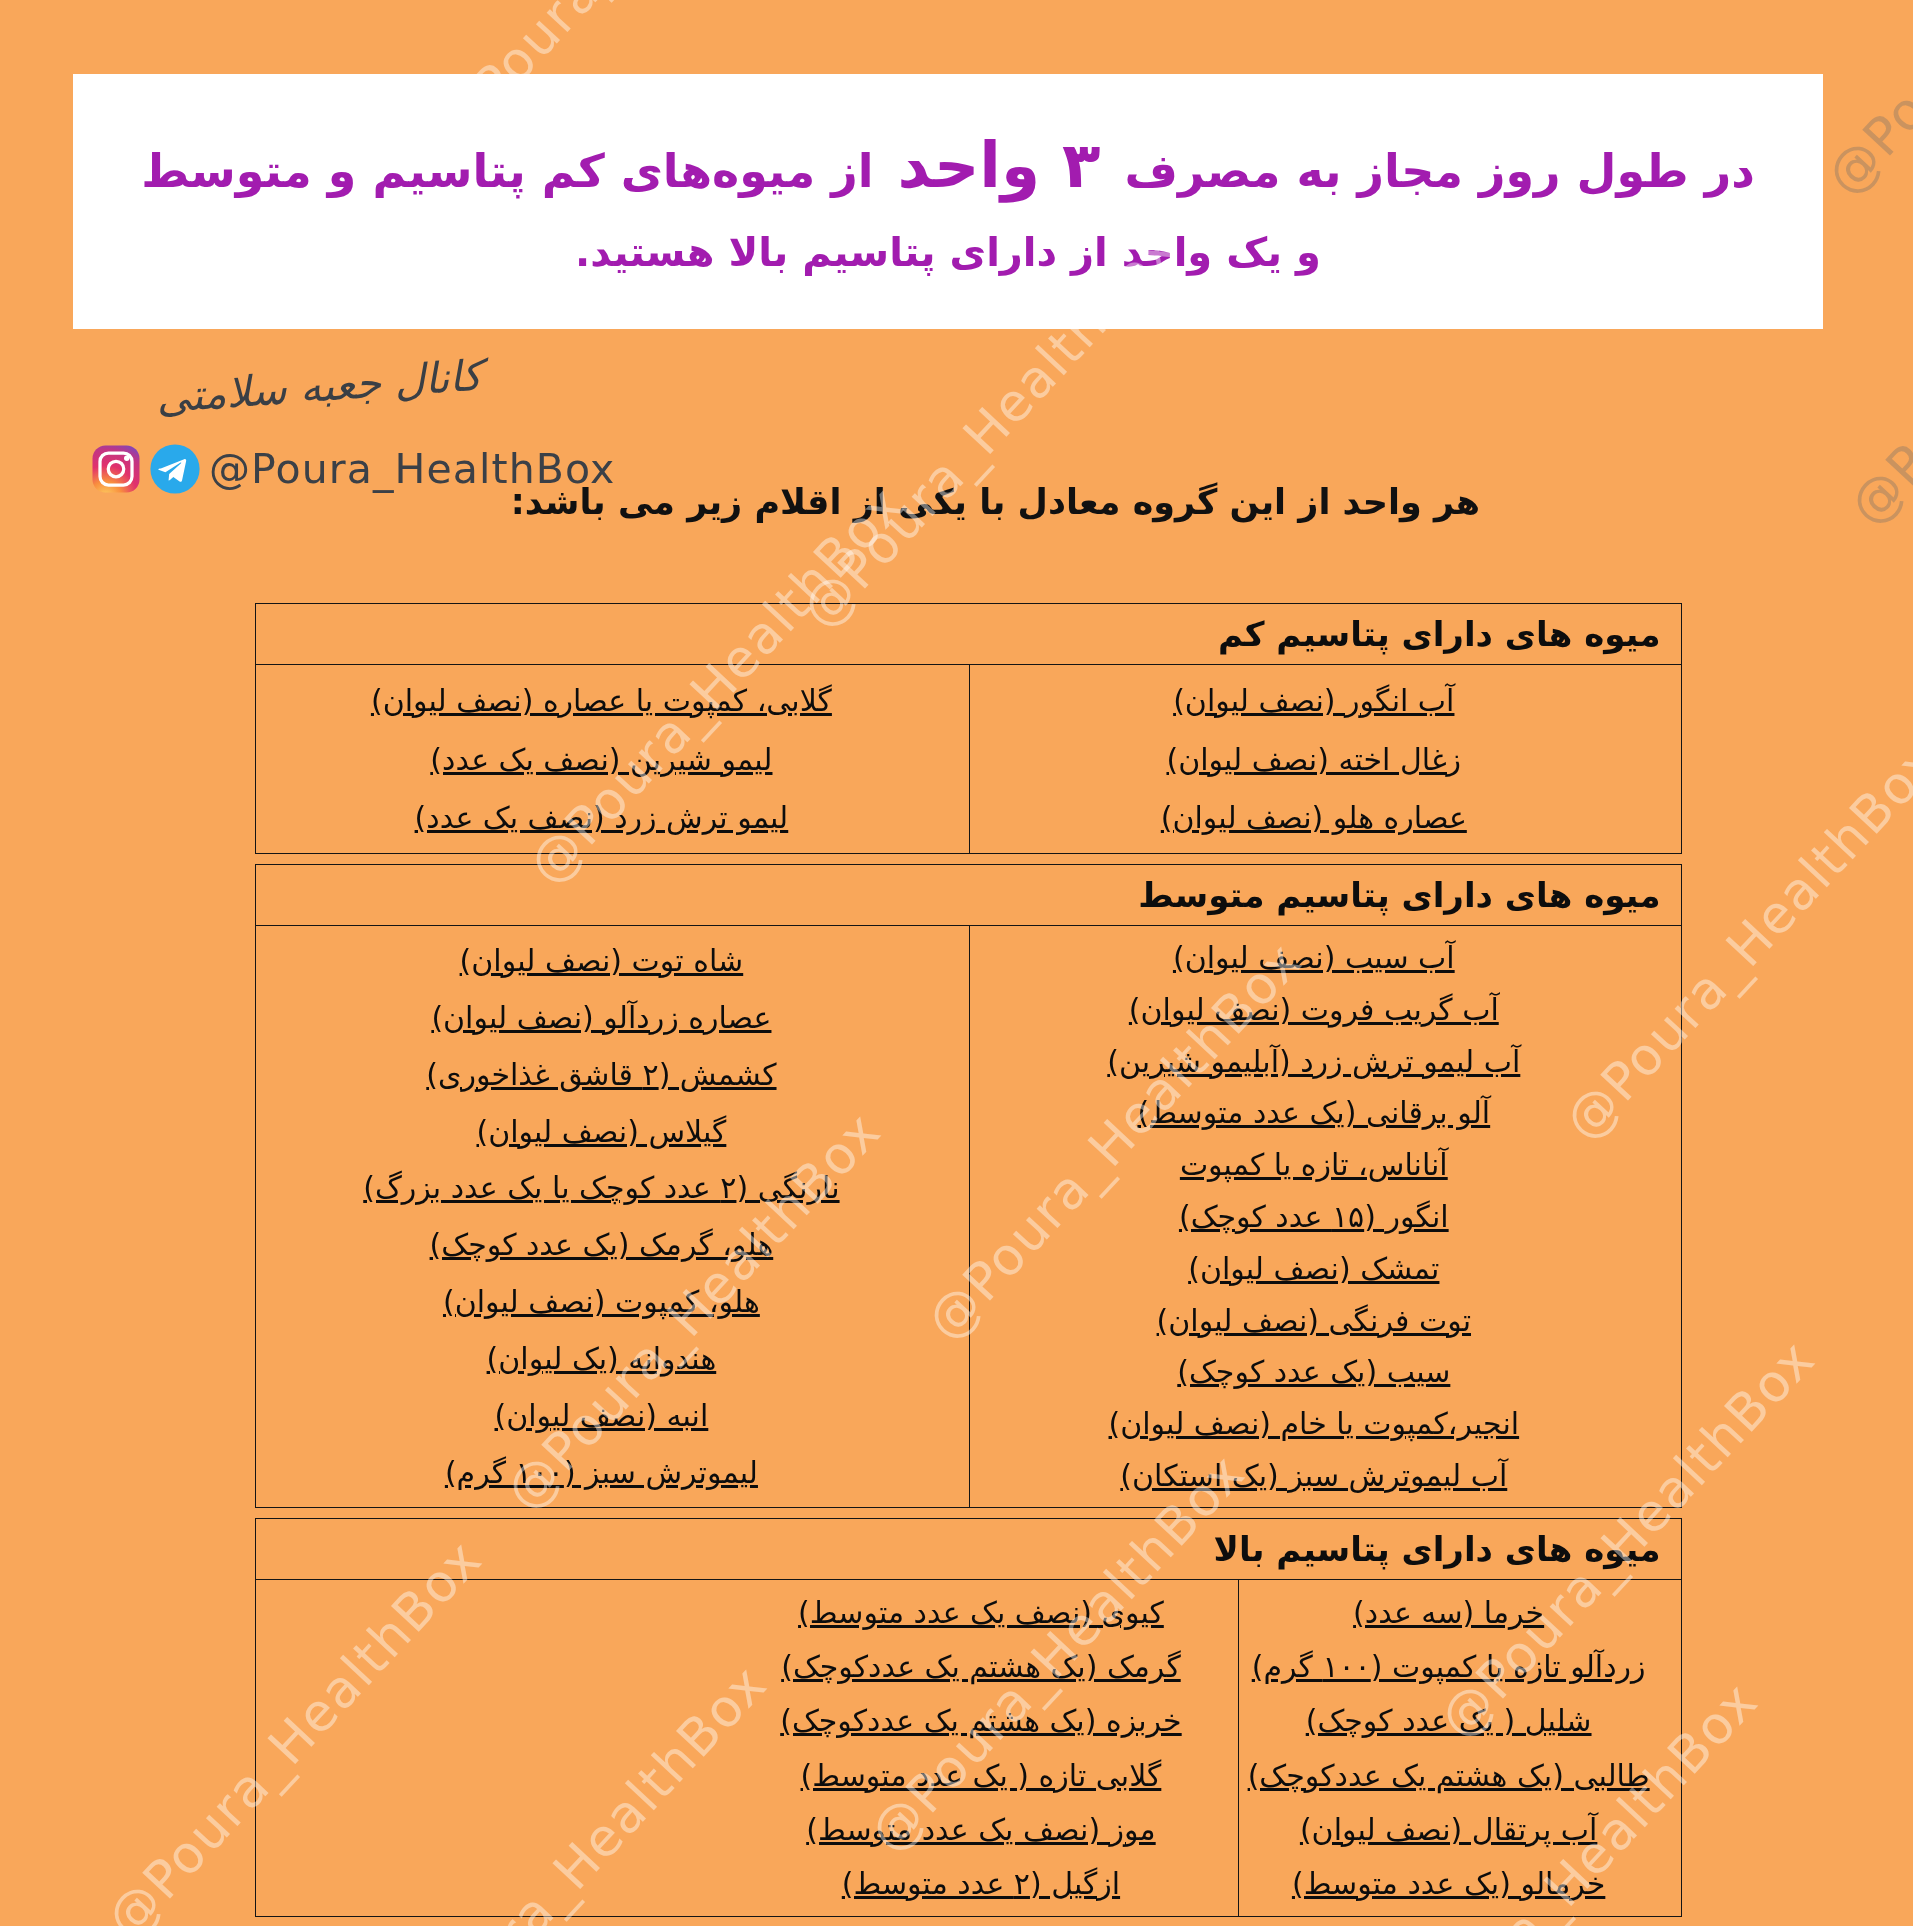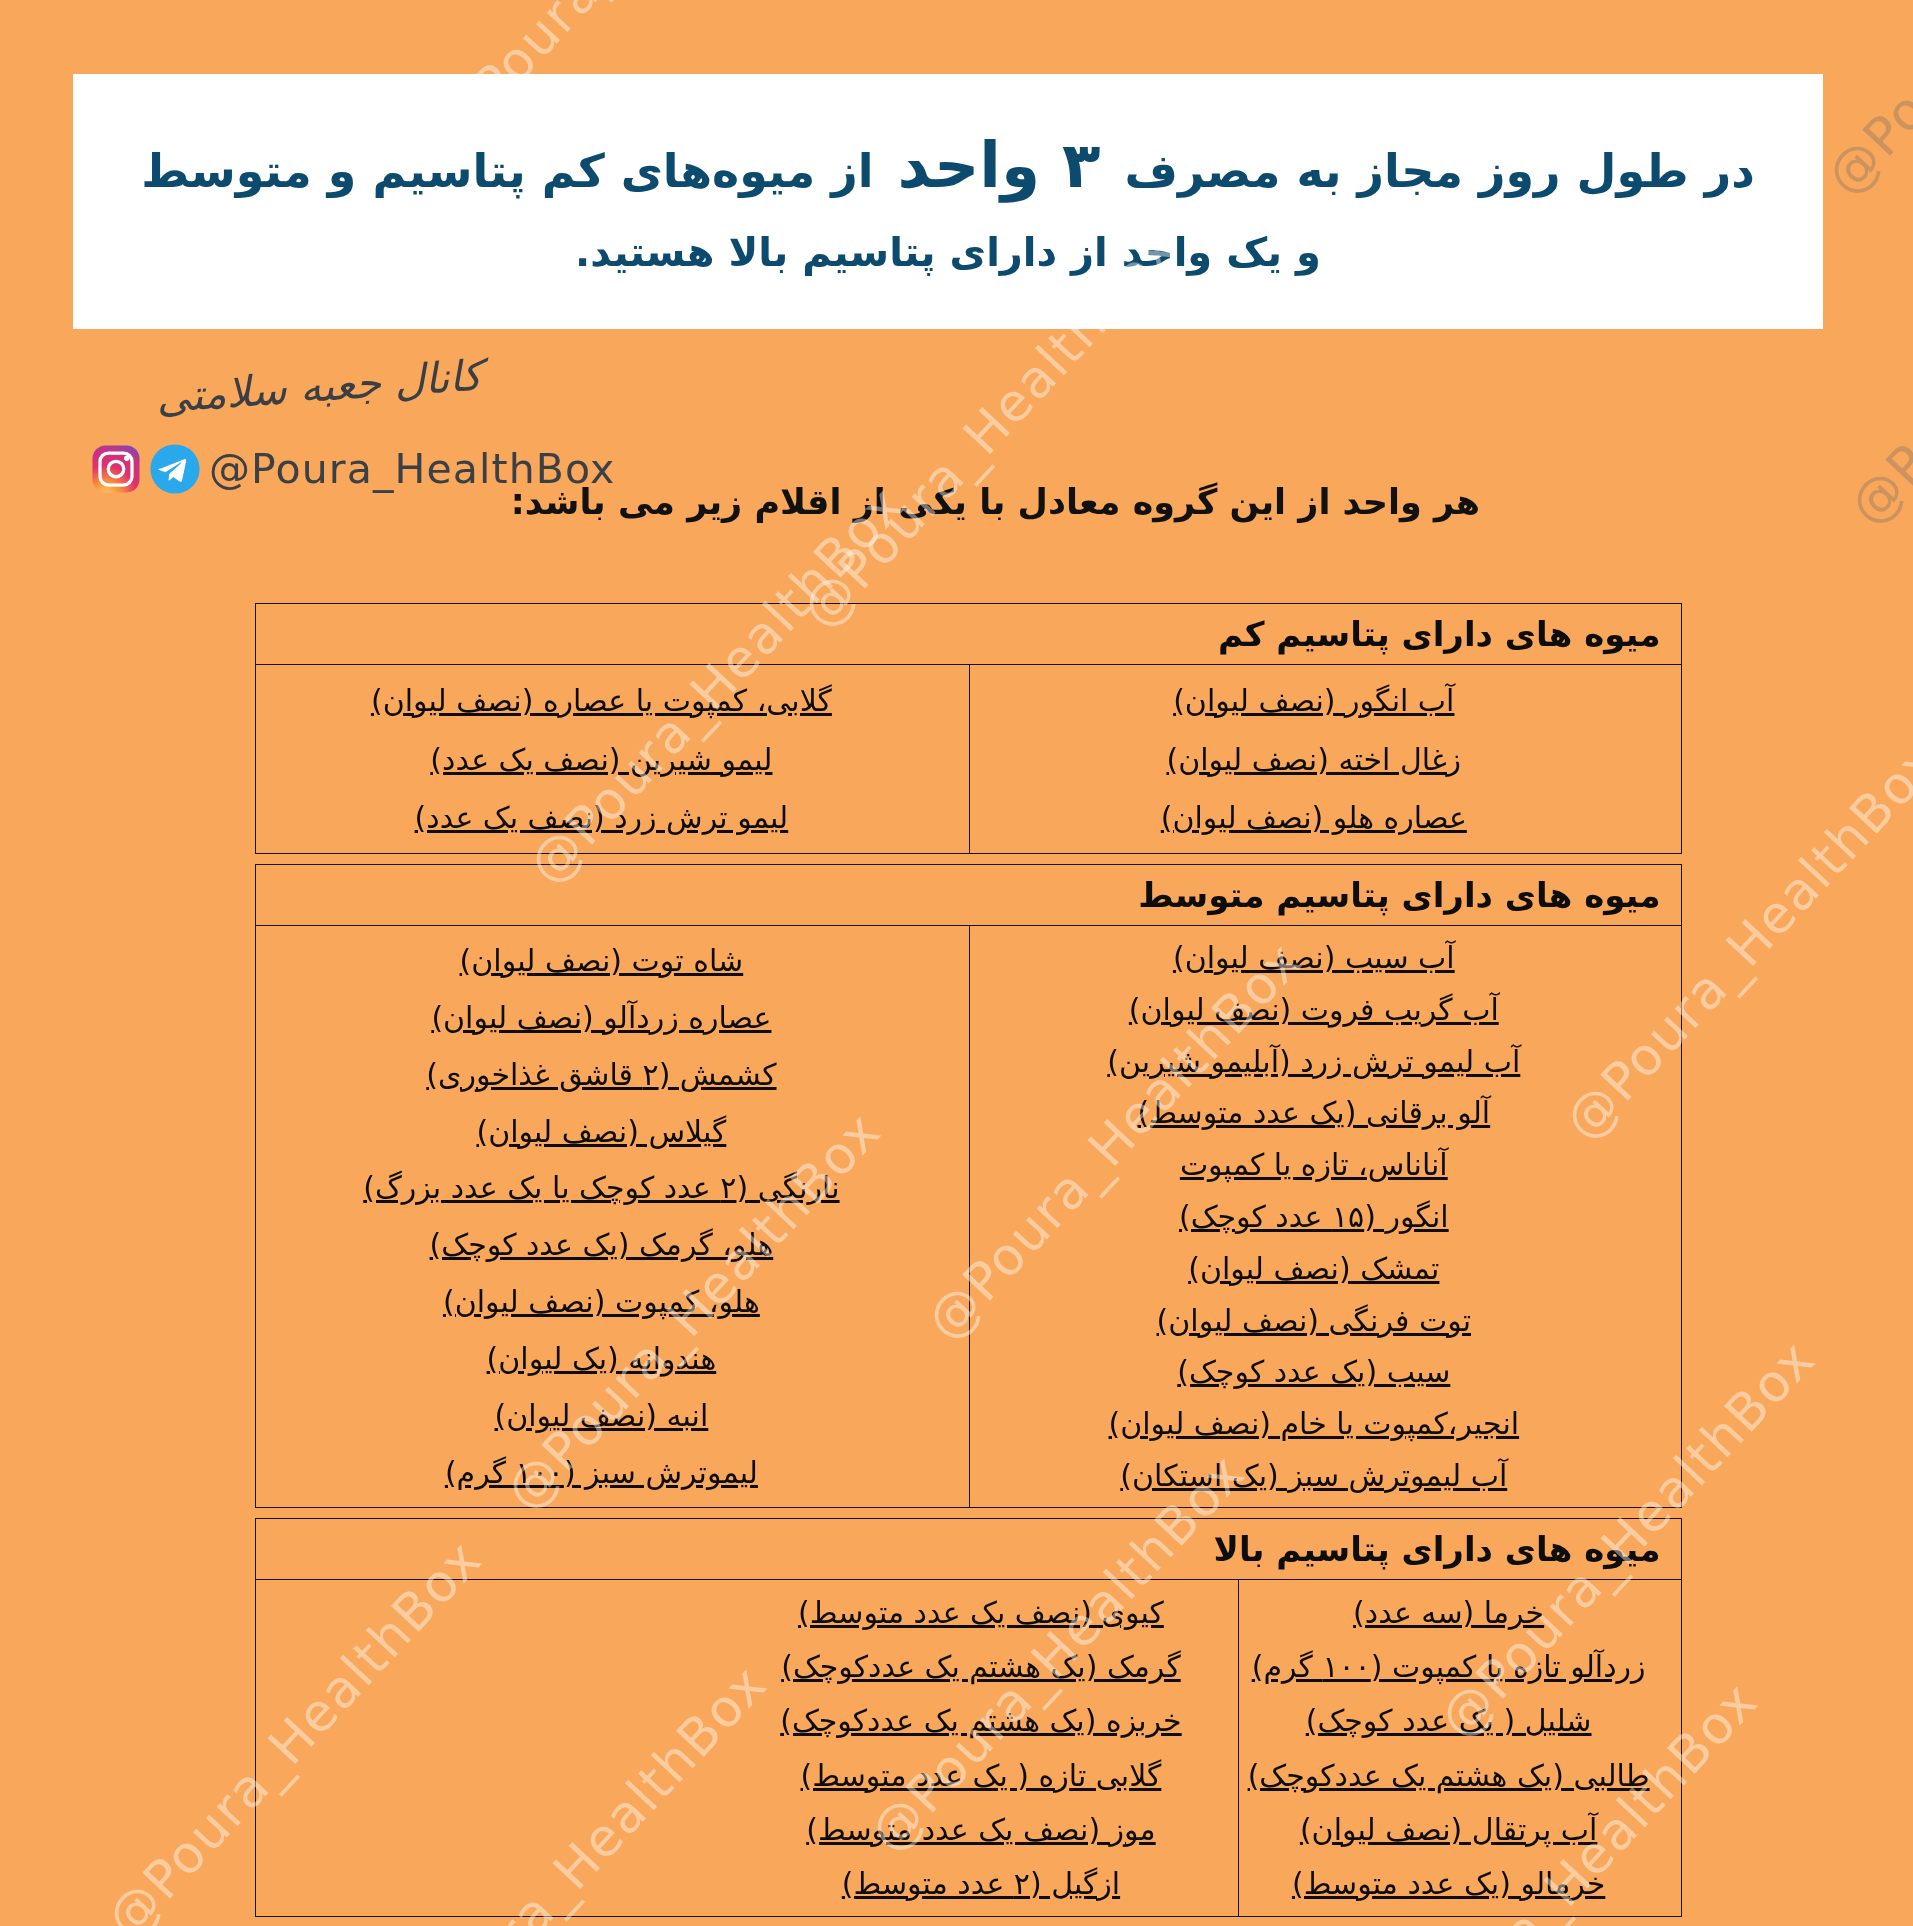--- a/index.html
+++ b/index.html
@@ -8,21 +8,21 @@
     background:#F9A75A;
     font-family:"DejaVu Sans",sans-serif;
   }
   
   .header-box{
     position:absolute;left:73px;top:74px;width:1750px;height:255px;
     background:#FFFFFF;
     display:flex;flex-direction:column;align-items:center;justify-content:center;
     gap:27px;z-index:2;
   }
-  .title-line{direction:rtl;text-align:center;color:#0c4a6e;font-weight:bold;white-space:nowrap;}
+  .title-line{direction:rtl;text-align:center;color:#a21caf;font-weight:bold;white-space:nowrap;}
   .title-line1{font-size:46px;}
   .title-line1 .unit{font-size:63px;font-weight:800;letter-spacing:1.1px;padding:0 8px;}
   .title-line2{font-size:40px;}
   
   .logo-script{
     position:absolute;left:114px;top:362px;width:410px;
     direction:rtl;text-align:center;
     font-size:42px;font-style:italic;color:#3A3F45;
     transform:rotate(-4deg);white-space:nowrap;z-index:2;
   }

